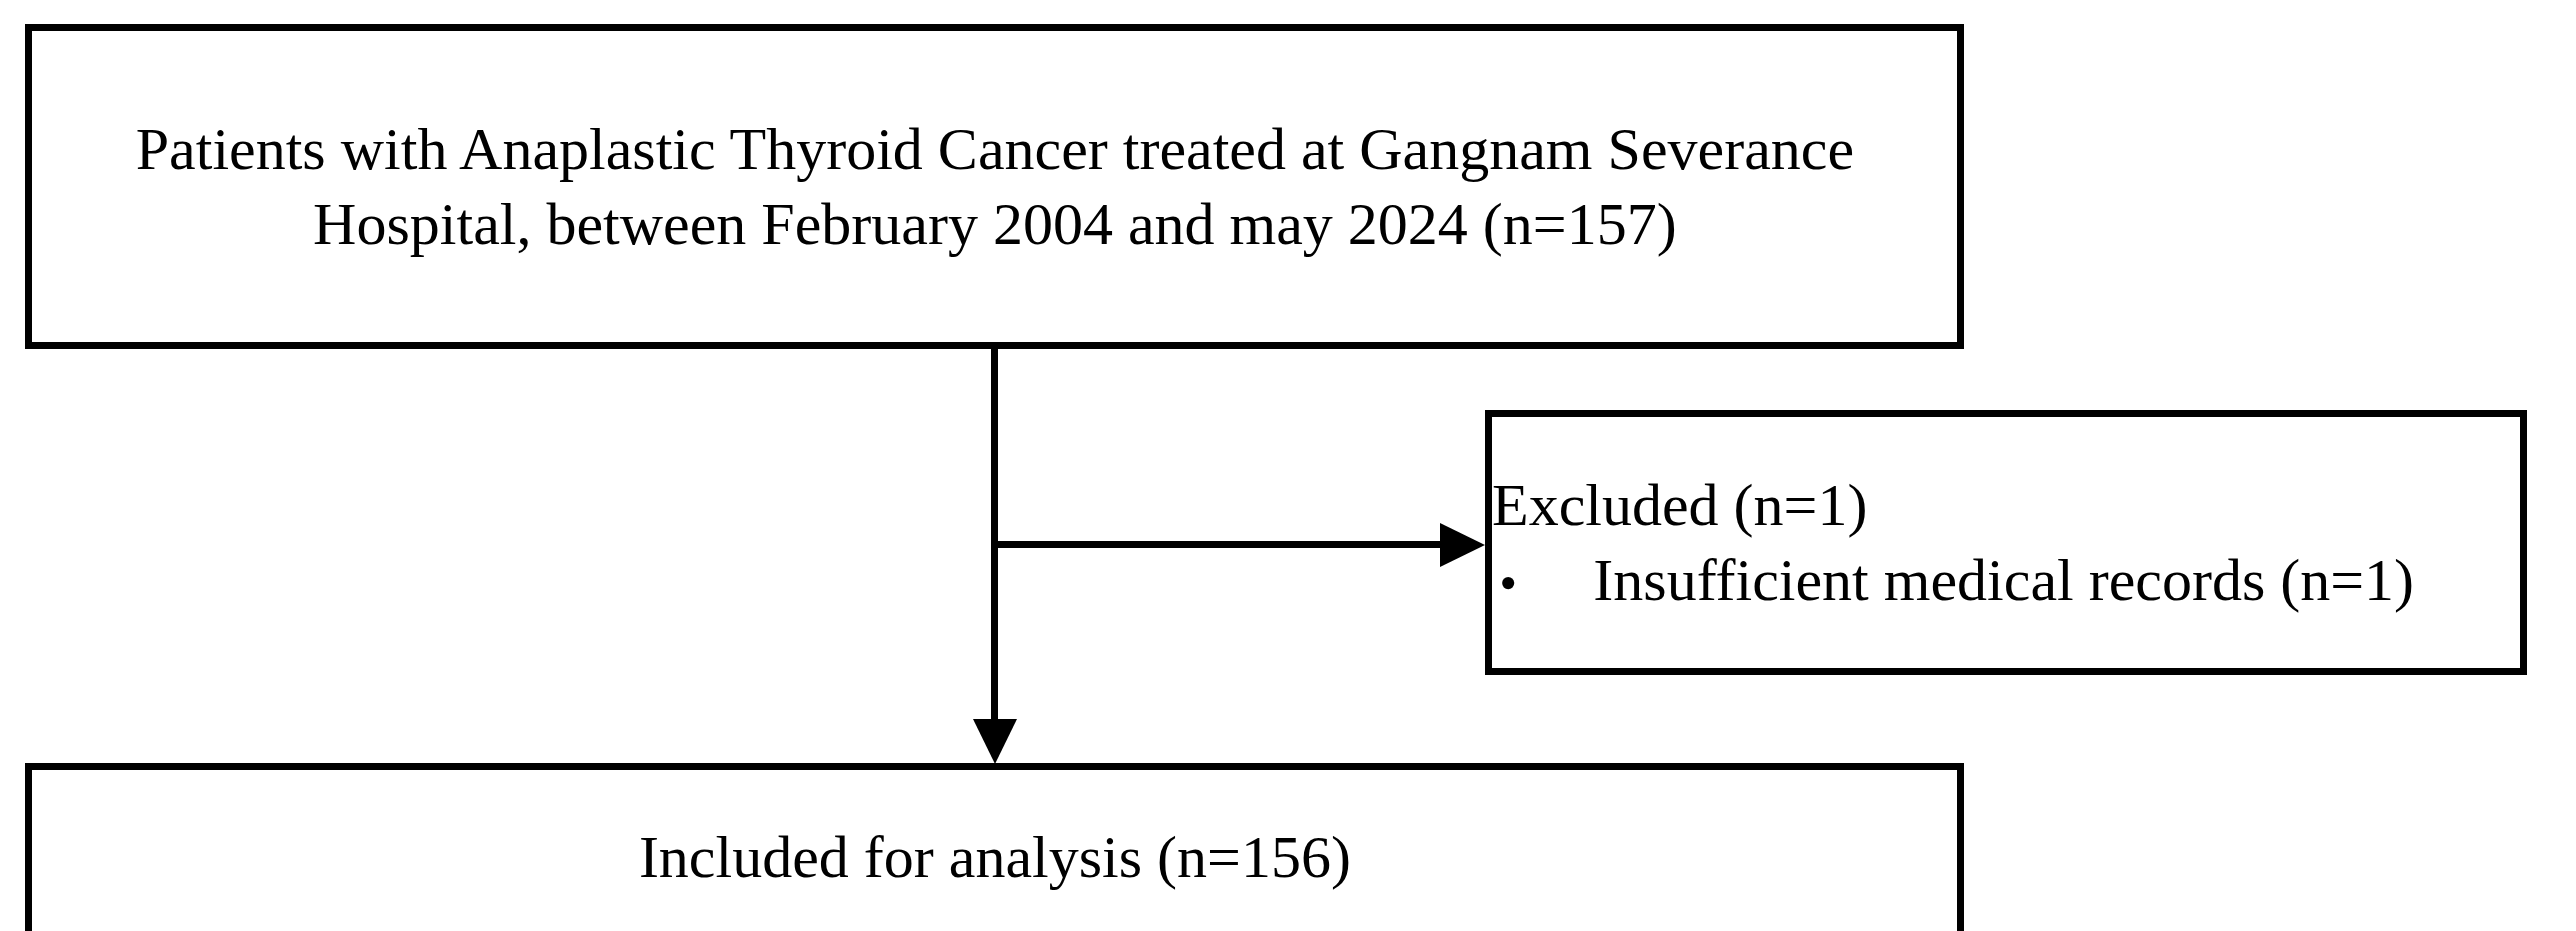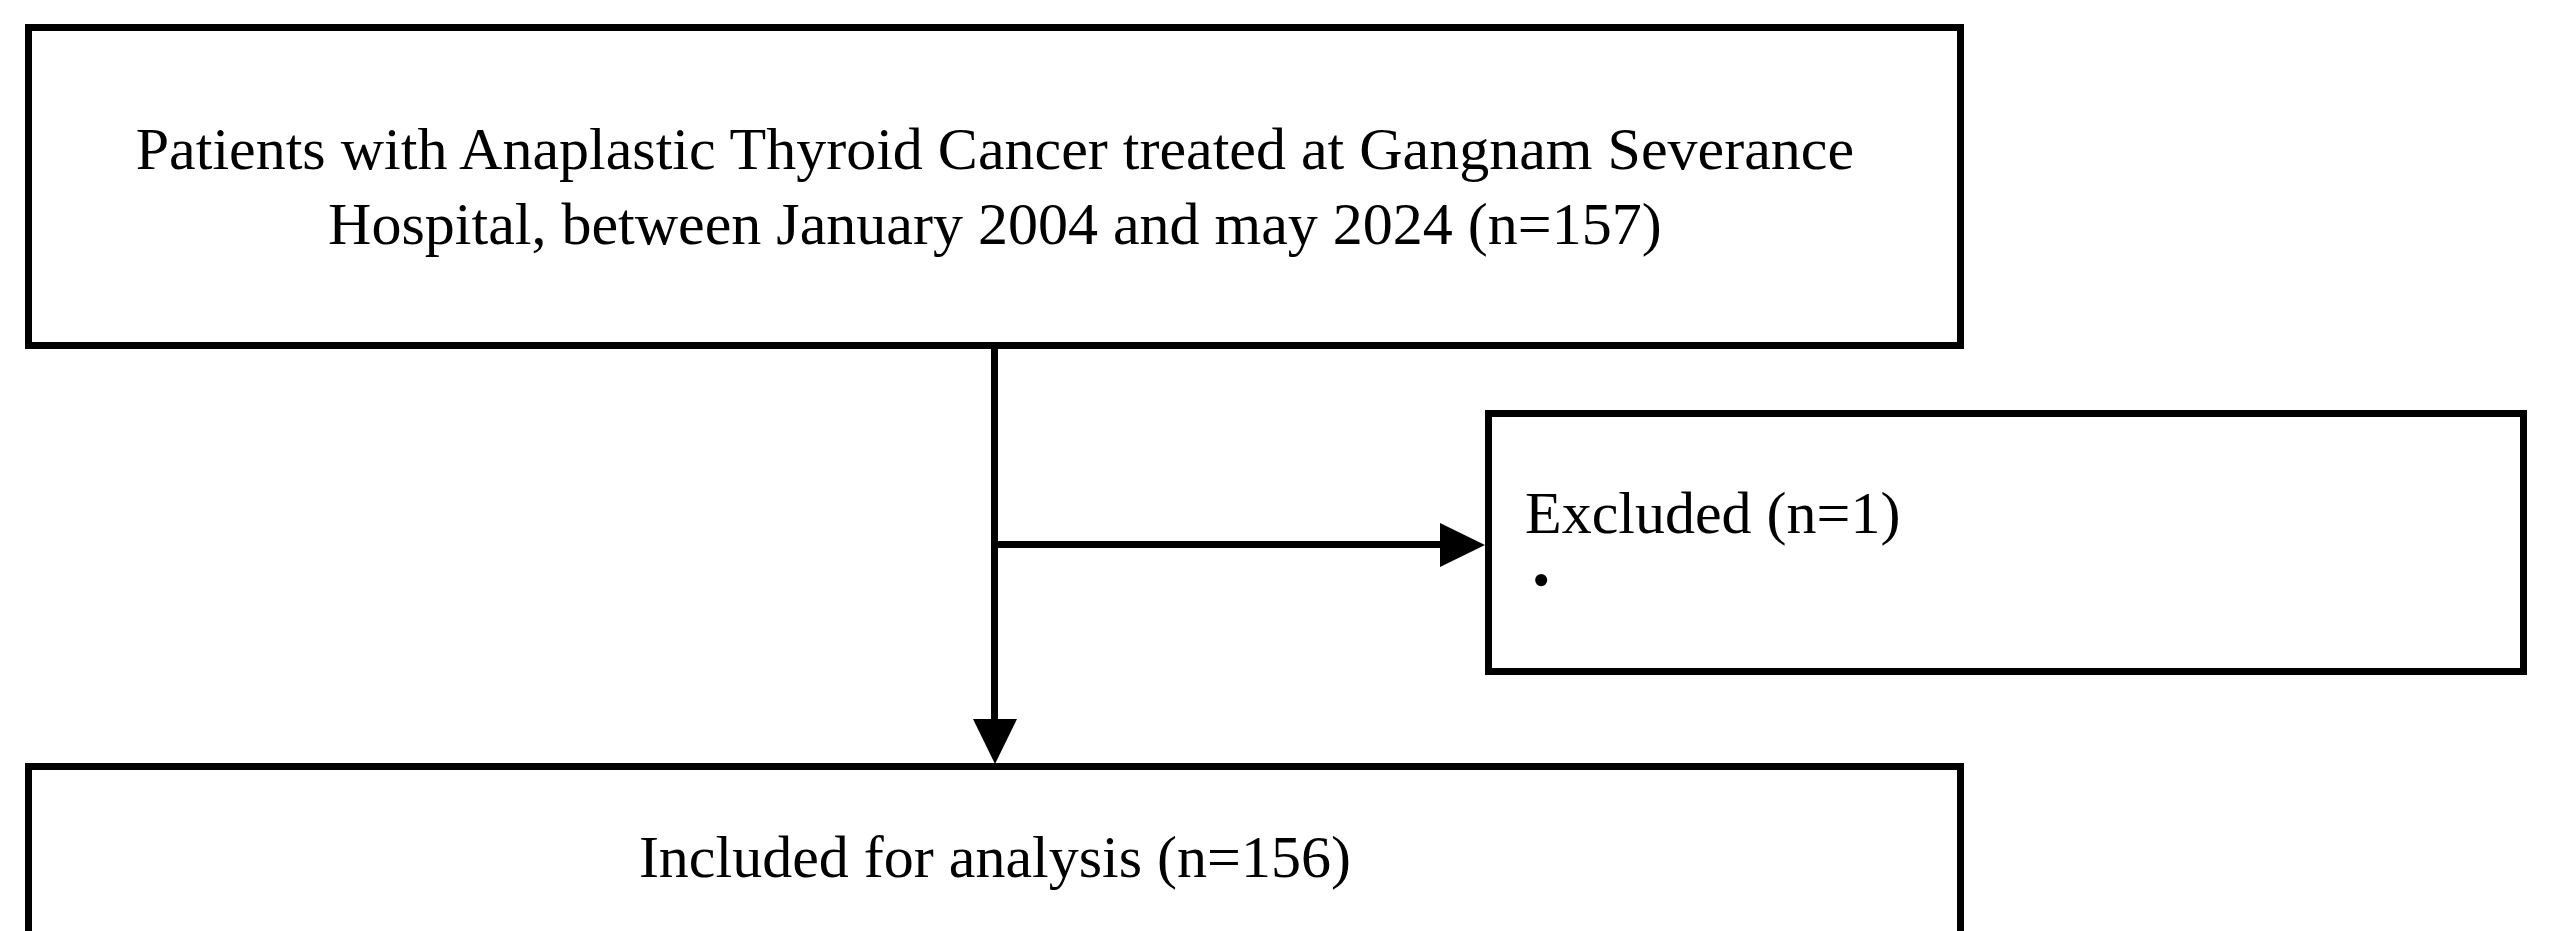--- a/index.html
+++ b/index.html
@@ -48,21 +48,20 @@
     align-items:center;
     text-align:center;
   }
   .fig-text{
     font-size:60px;
     line-height:75px;
     white-space:nowrap;
     display:block;
   }
   .excluded-content{
-    padding-left:33px;
   }
   .bullet-row{
     display:flex;
     align-items:baseline;
     padding-left:7.3px;
   }
   .bullet-glyph{
     flex:none;
     width:94px;
     font-size:51px;
@@ -96,34 +95,35 @@
     border-left:45px solid var(--border);
   }
 </style>
 </head>
 <body>
 
 <div class="canvas">
 
   <div class="box box-source">
     <span class="fig-text">Patients with Anaplastic Thyroid Cancer treated at Gangnam Severance</span>
-    <span class="fig-text">Hospital, between January 2004 and may 2024 (n=157)</span>
+    <span class="fig-text">Hospital, between February 2004 and may 2024 (n=157)</span>
   </div>
 
   <div class="connector v-line"></div>
   <div class="arrowhead arrowhead-down"></div>
 
   <div class="connector h-line"></div>
   <div class="arrowhead arrowhead-right"></div>
 
   <div class="box box-excluded">
     <div class="excluded-content">
       <span class="fig-text">Excluded (n=1)</span>
       <div class="bullet-row">
         <span class="bullet-glyph">•</span>
+        <span class="fig-text">Insufficient medical records (n=1)</span>
       </div>
     </div>
   </div>
 
   <div class="box box-included">
     <span class="fig-text">Included for analysis (n=156)</span>
   </div>
 
 </div>
 

